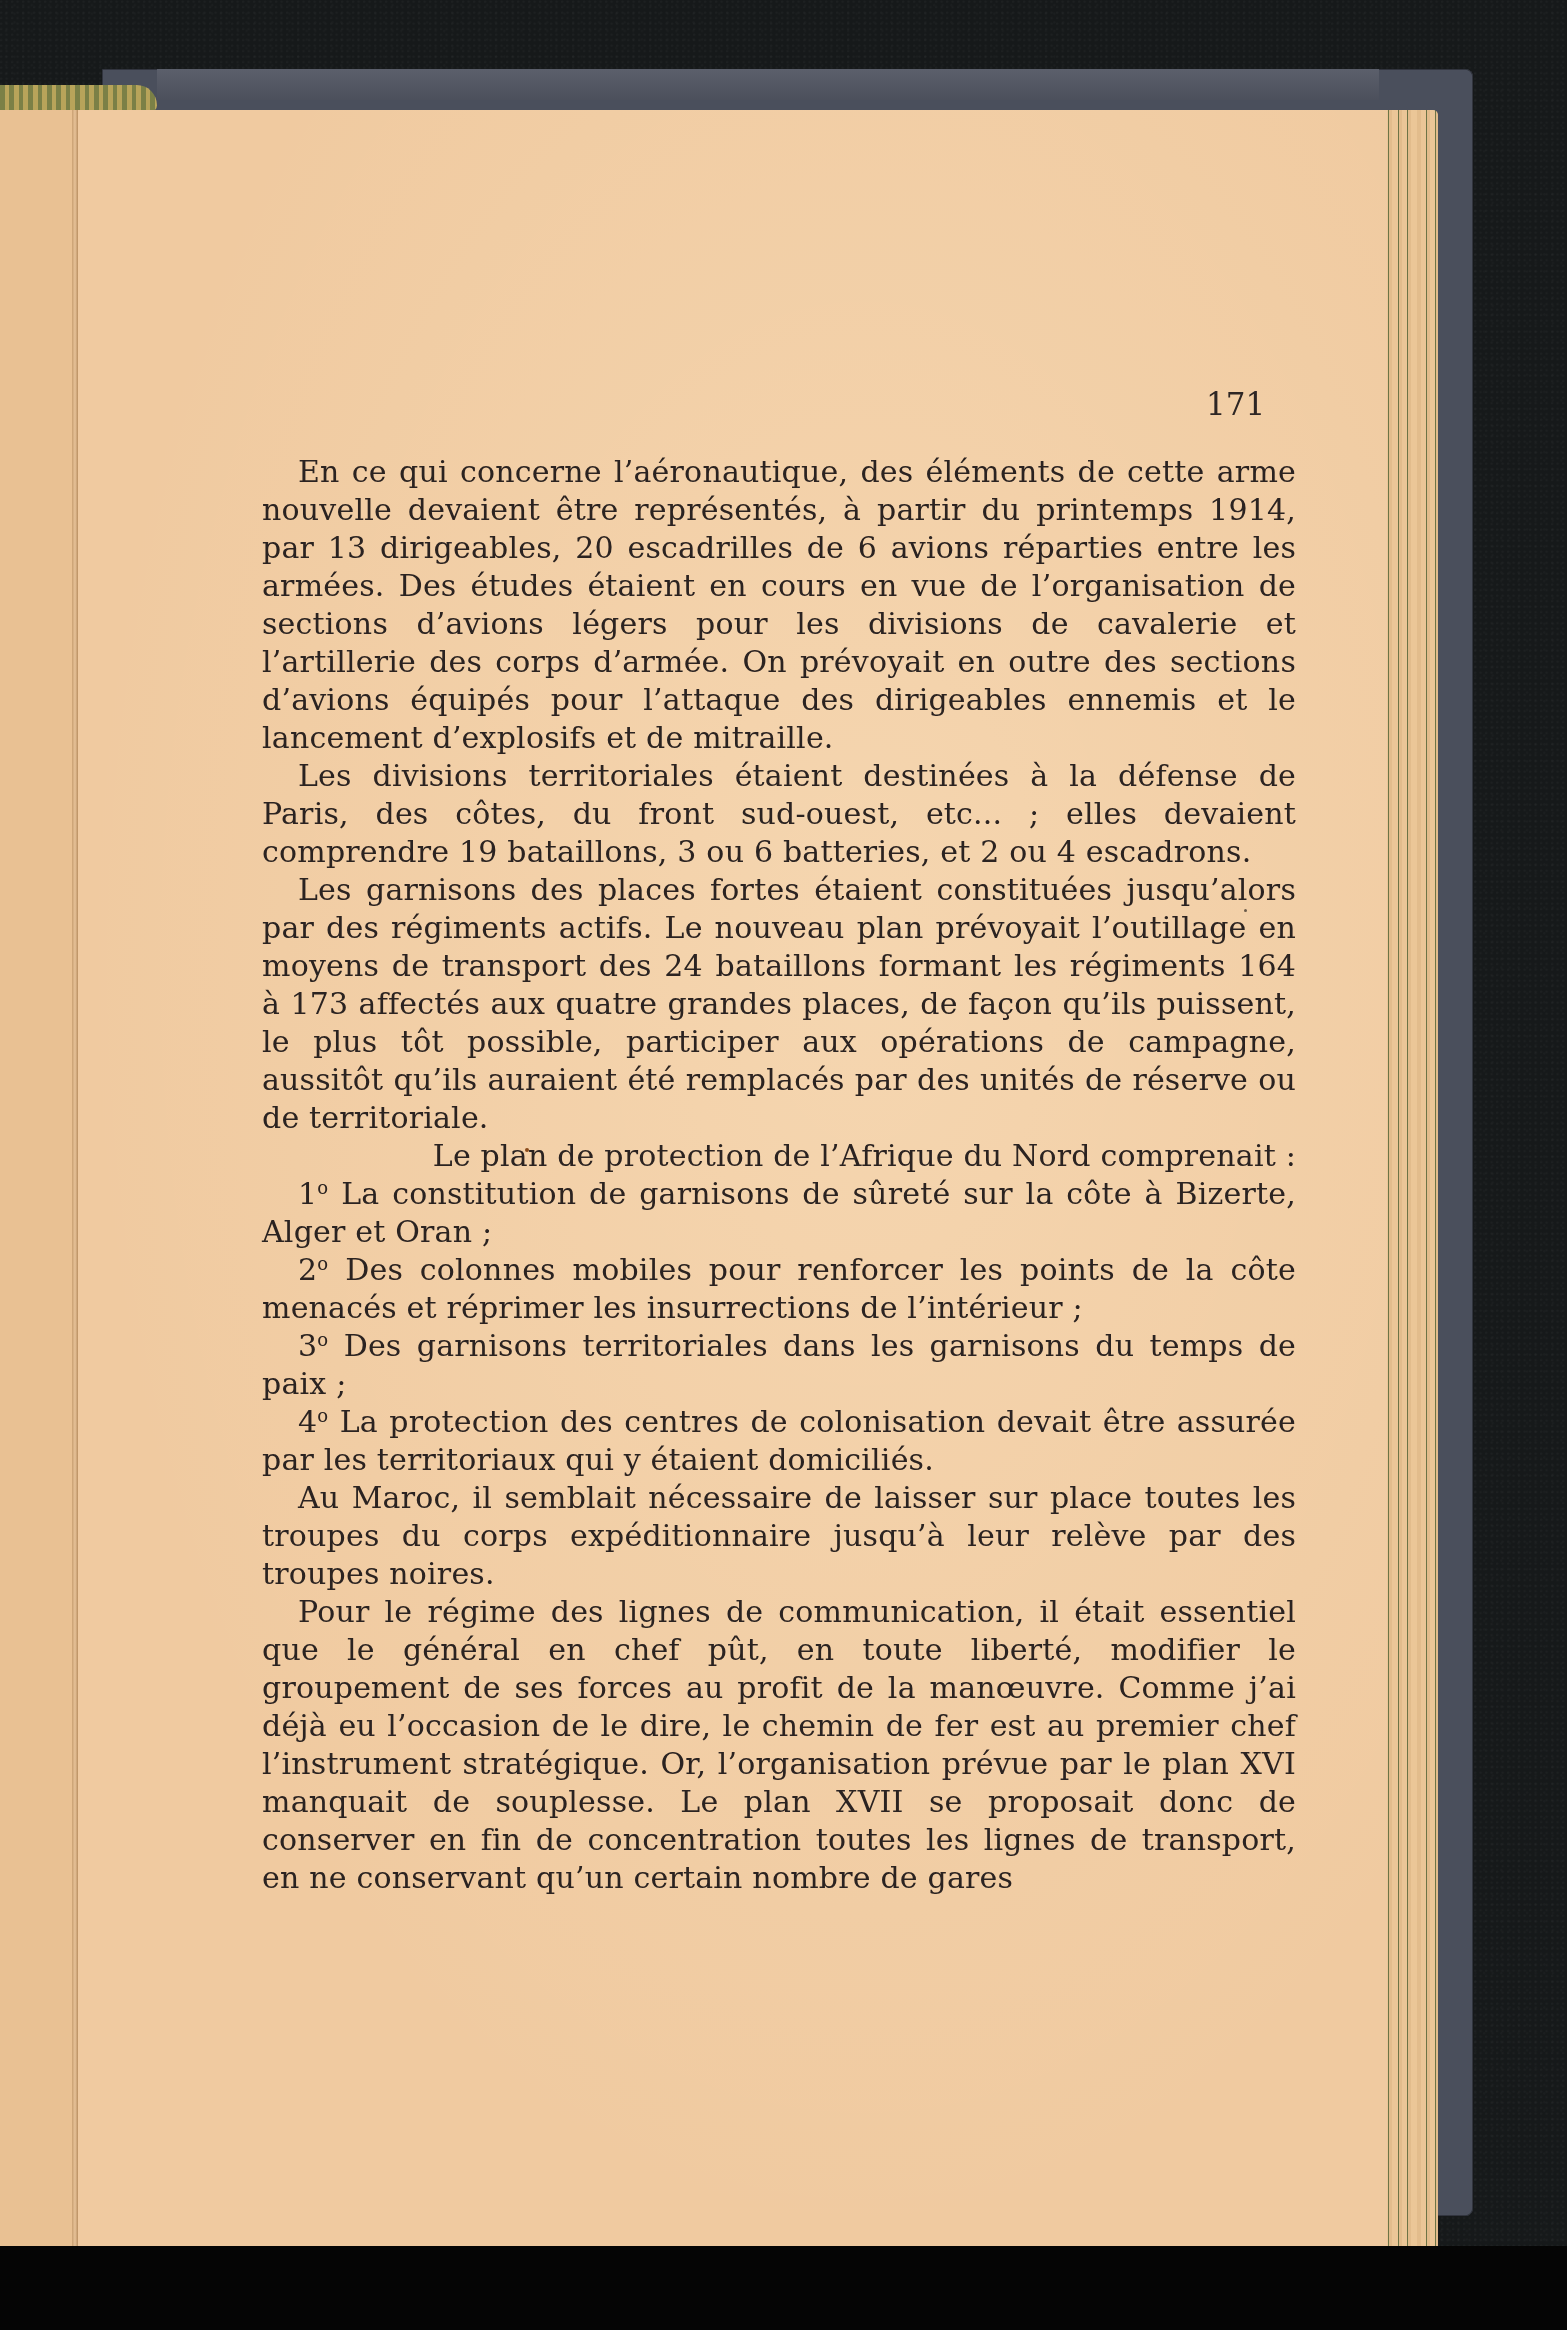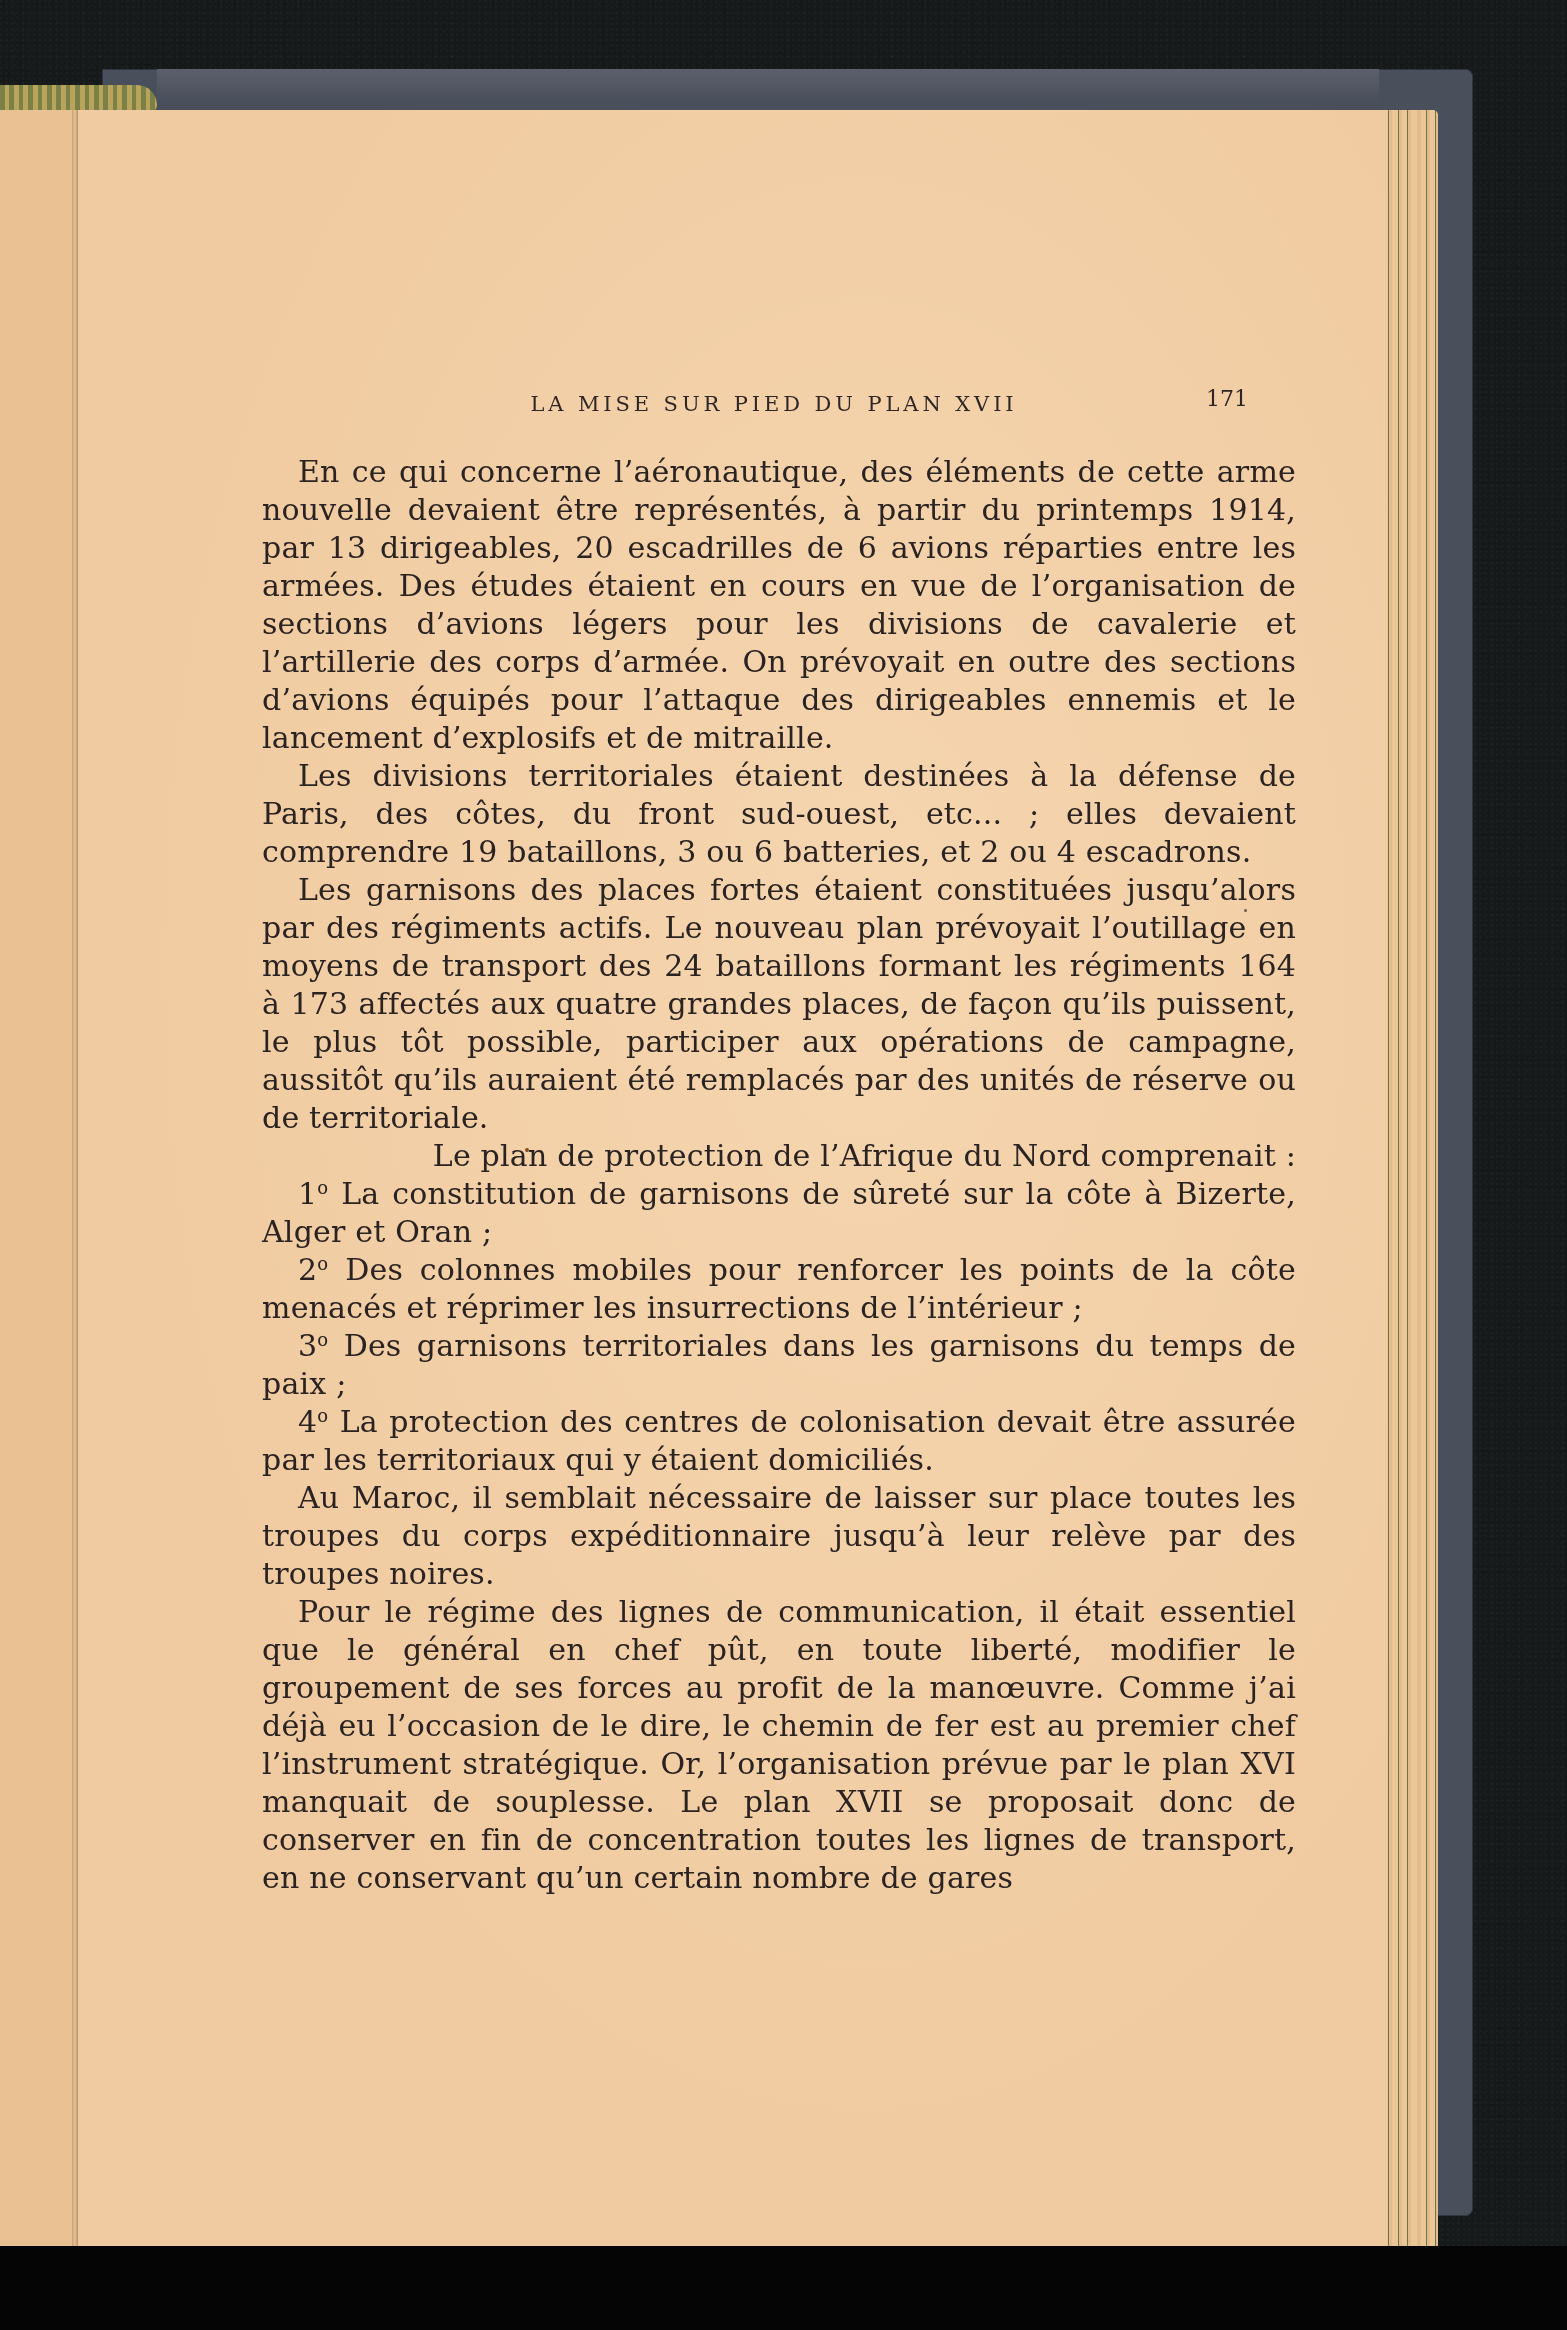--- a/index.html
+++ b/index.html
@@ -51,21 +51,21 @@
     background:
       radial-gradient(ellipse at 60% 40%, rgba(255,236,205,0.35), transparent 70%),
       #f0caa0;
     color:#2a2220;
   }
   .running-head {
     position:absolute; left:359px; top:282px; width:674px;
     text-align:center; font-size:21px; letter-spacing:3.9px; color:#2e2624;
   }
   .page-number {
-    position:absolute; left:1128px; top:276px; font-size:22px; color:#2e2624;
+    position:absolute; left:1128px; top:276px; font-size:31px; color:#2e2624;
   }
   .body-text {
     position:absolute; left:166px; top:343px; width:1034px;
     font-size:30px; line-height:38px; color:#2b2321;
     text-align:justify; letter-spacing:0.2px;margin-left:18px;
   }
   .body-text p { margin:0; text-indent:36px; }
   sup { font-size:0.6em; line-height:0; vertical-align:0.55em; }
   .speck { position:absolute; width:3.9px; height:3.9px; border-radius:50%; background:#8a4a1a; }
   .bottom-shadow {
@@ -77,21 +77,20 @@
 <body>
 
 <div class="fabric"></div>
 <div class="cover-board"></div>
 <div class="cover-board-top"></div>
 <div class="headband"></div>
 <div class="left-page"></div>
 <div class="page-stack"></div>
 
 <div class="page">
-  <div class="running-head">LA MISE SUR PIED DU PLAN XVII</div>
   <div class="page-number">171</div>
 
   <div class="body-text">
     <p><span>En ce qui concerne l’aéronautique, des éléments de cette arme nouvelle devaient être représentés, à partir du printemps 1914, par 13 dirigeables, 20 escadrilles de 6 avions réparties entre les armées. Des études étaient en cours en vue de l’organisation de sections d’avions légers pour les divisions de cavalerie et l’artillerie des corps d’armée. On prévoyait en outre des sections d’avions équipés pour l’attaque des dirigeables ennemis et le lancement d’explosifs et de mitraille.</span></p>
     <p><span>Les divisions territoriales étaient destinées à la défense de Paris, des côtes, du front sud-ouest, etc... ; elles devaient comprendre 19 bataillons, 3 ou 6 batteries, et 2 ou 4 escadrons.</span></p>
     <p><span>Les garnisons des places fortes étaient constituées jusqu’alors par des régiments actifs. Le nouveau plan prévoyait l’outillage en moyens de transport des 24 bataillons formant les régiments 164 à 173 affectés aux quatre grandes places, de façon qu’ils puissent, le plus tôt possible, participer aux opérations de campagne, aussitôt qu’ils auraient été remplacés par des unités de réserve ou de territoriale.</span></p>
     <p style="text-align:right"><span>Le plan de protection de l’Afrique du Nord comprenait :</span></p>
     <p><span>1</span><sup>o</sup><span> La constitution de garnisons de sûreté sur la côte à Bizerte, Alger et Oran ;</span></p>
     <p><span>2</span><sup>o</sup><span> Des colonnes mobiles pour renforcer les points de la côte menacés et réprimer les insurrections de l’intérieur ;</span></p>
     <p><span>3</span><sup>o</sup><span> Des garnisons territoriales dans les garnisons du temps de paix ;</span></p>

